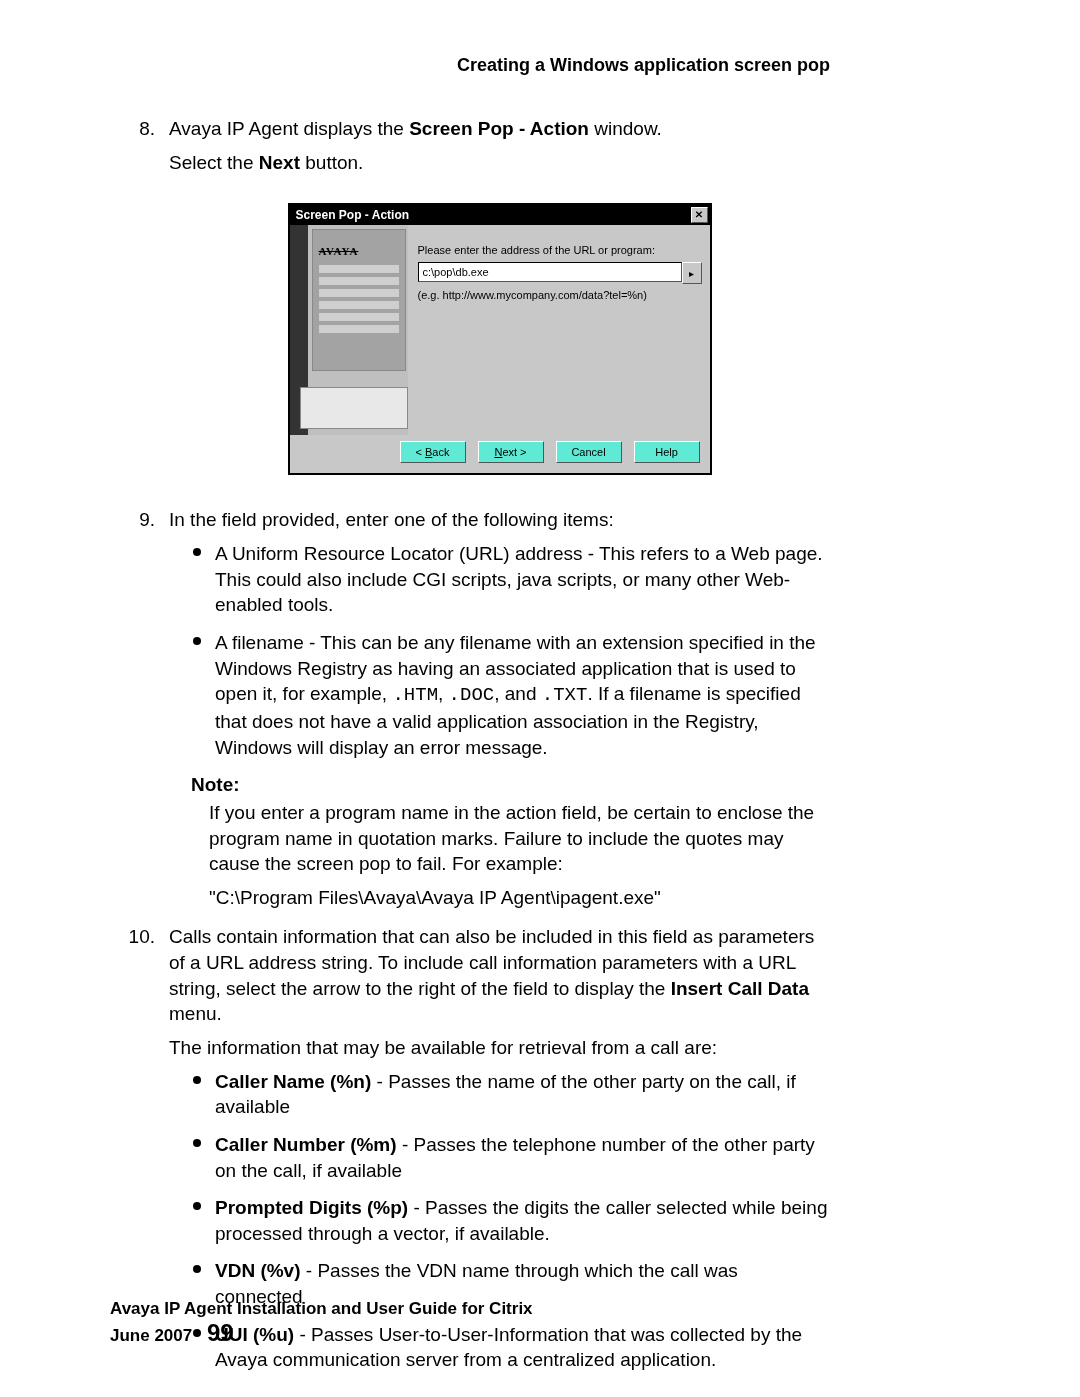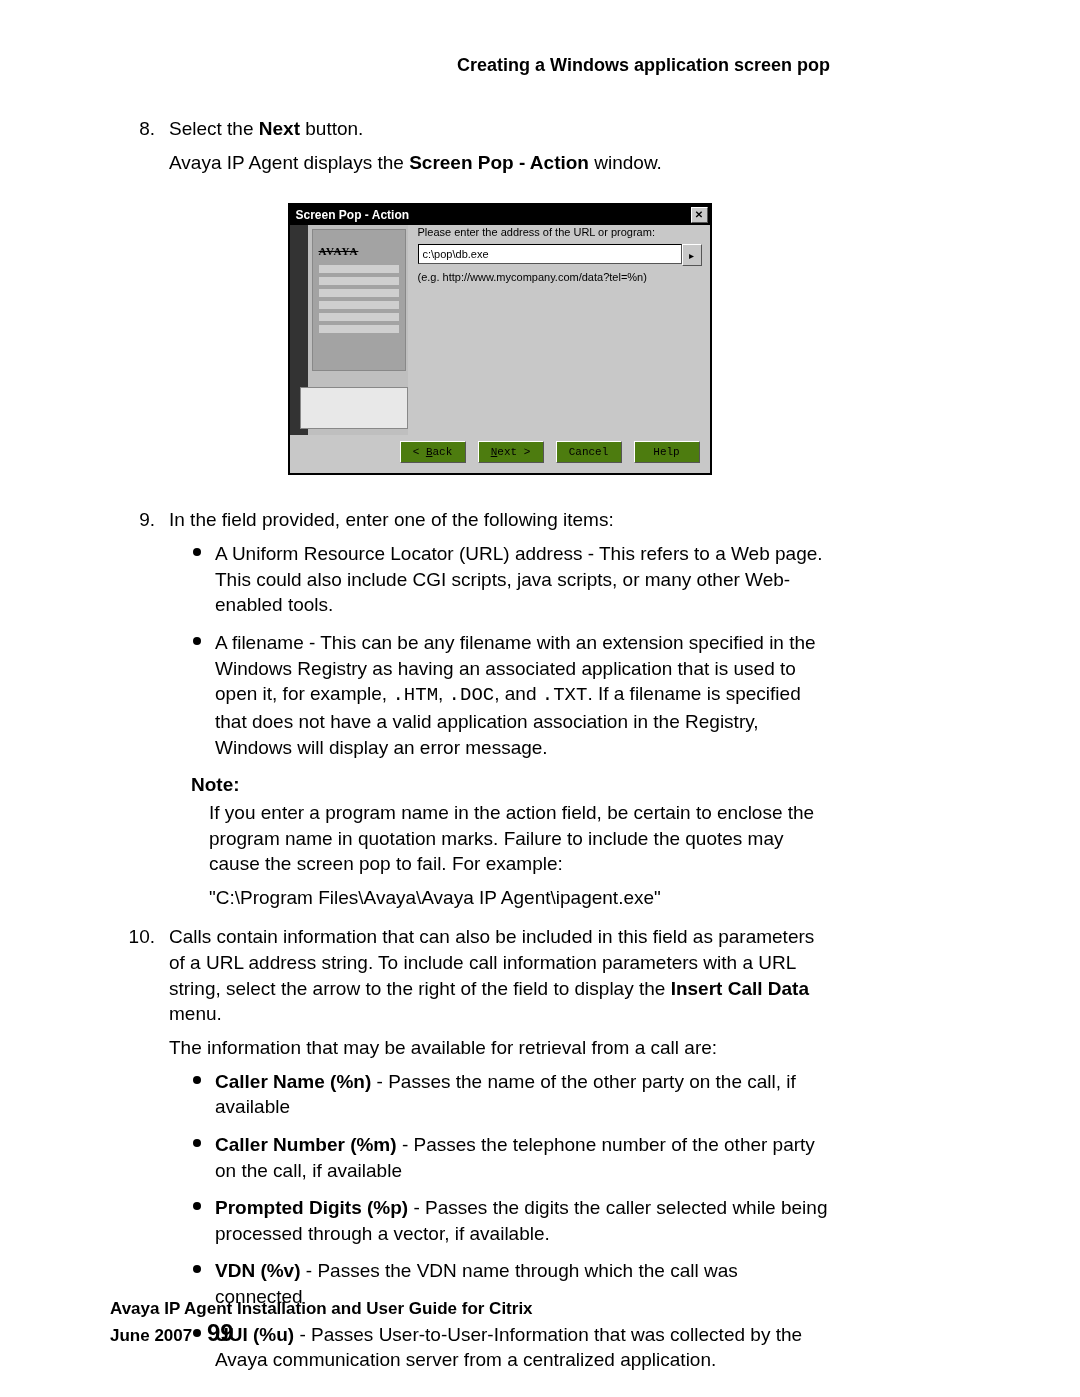--- a/index.html
+++ b/index.html
@@ -123,42 +123,42 @@
     font-family: serif; font-weight:bold; font-size:11px; letter-spacing:1px;
     padding:14px 0 2px 6px; text-decoration: line-through;
   }
   .dlg-left .pane .row{
     height:8px; margin:4px 6px; background:#cfcfcf;
   }
   .dlg-left .bot {
     position:absolute; left:10px; bottom:6px; width:106px; height:40px;
     background:#e8e8e8; border:1px solid #888;
   }
-  .dlg-right { flex:1; padding:0 8px 4px 10px; }
+  .dlg-right { flex:1; padding:18px 8px 4px 10px; }
   .dlg-right .lbl { margin-bottom:4px; }
   .dlg-right .fieldrow { display:flex; gap:0; margin-bottom:4px;}
   .dlg-right input.addr{
     flex:1; height:18px; background:#fff; border:1px solid #555;
     border-top-color:#000; border-left-color:#000;
     font-family: Tahoma, Arial; font-size:11px; padding:0 4px;
   }
   .dlg-right .arrowbtn{
     width:18px; height:20px; background:#c8c8c8;
     border:1px solid #fff; border-right-color:#555; border-bottom-color:#555;
     display:flex; align-items:center; justify-content:center; font-size:10px;
   }
   .dlg-right .eg { color:#000; }
   .dlg-buttons {
     display:flex; justify-content:flex-end; gap:12px;
     padding:6px 10px 10px 10px;
   }
   .dlg-buttons button{
-    width:66px; height:22px; background:#4d7c0f; font-size:11px;
+    width:66px; height:22px; background:#5eead4; font-size:11px;
     border:1px solid #fff; border-right-color:#555; border-bottom-color:#555;
-    font-family: Liberation Mono, monospace;
+    font-family: Liberation Sans, sans-serif;
   }
   .dlg-buttons button .ul { text-decoration: underline; }
 
   
   .ftr {
     position:absolute; left:110px; right:110px; bottom:50px;
     display:flex; justify-content:space-between; align-items:baseline;
     font-size:17px;
     flex-direction:column;
   }
@@ -172,24 +172,24 @@
 <div class="page">
   <div class="hdr">Creating a Windows application screen pop</div>
 
   <div class="body">
     <ol class="steps">
 
       <li>
         <div class="num">8.</div>
         <div class="content">
           <p>
-            <span>Select the </span><b>Next</b><span> button.</span>
+            <span>Avaya IP Agent displays the </span><b>Screen Pop - Action</b><span> window.</span>
           </p>
           <p>
-            <span>Avaya IP Agent displays the </span><b>Screen Pop - Action</b><span> window.</span>
+            <span>Select the </span><b>Next</b><span> button.</span>
           </p>
 
           <div class="dialog-wrap">
             <div class="dialog">
               <div class="titlebar">
                 <span>Screen Pop - Action</span>
                 <span class="closebox">✕</span>
               </div>
               <div class="dlg-body">
                 <div class="dlg-left">

